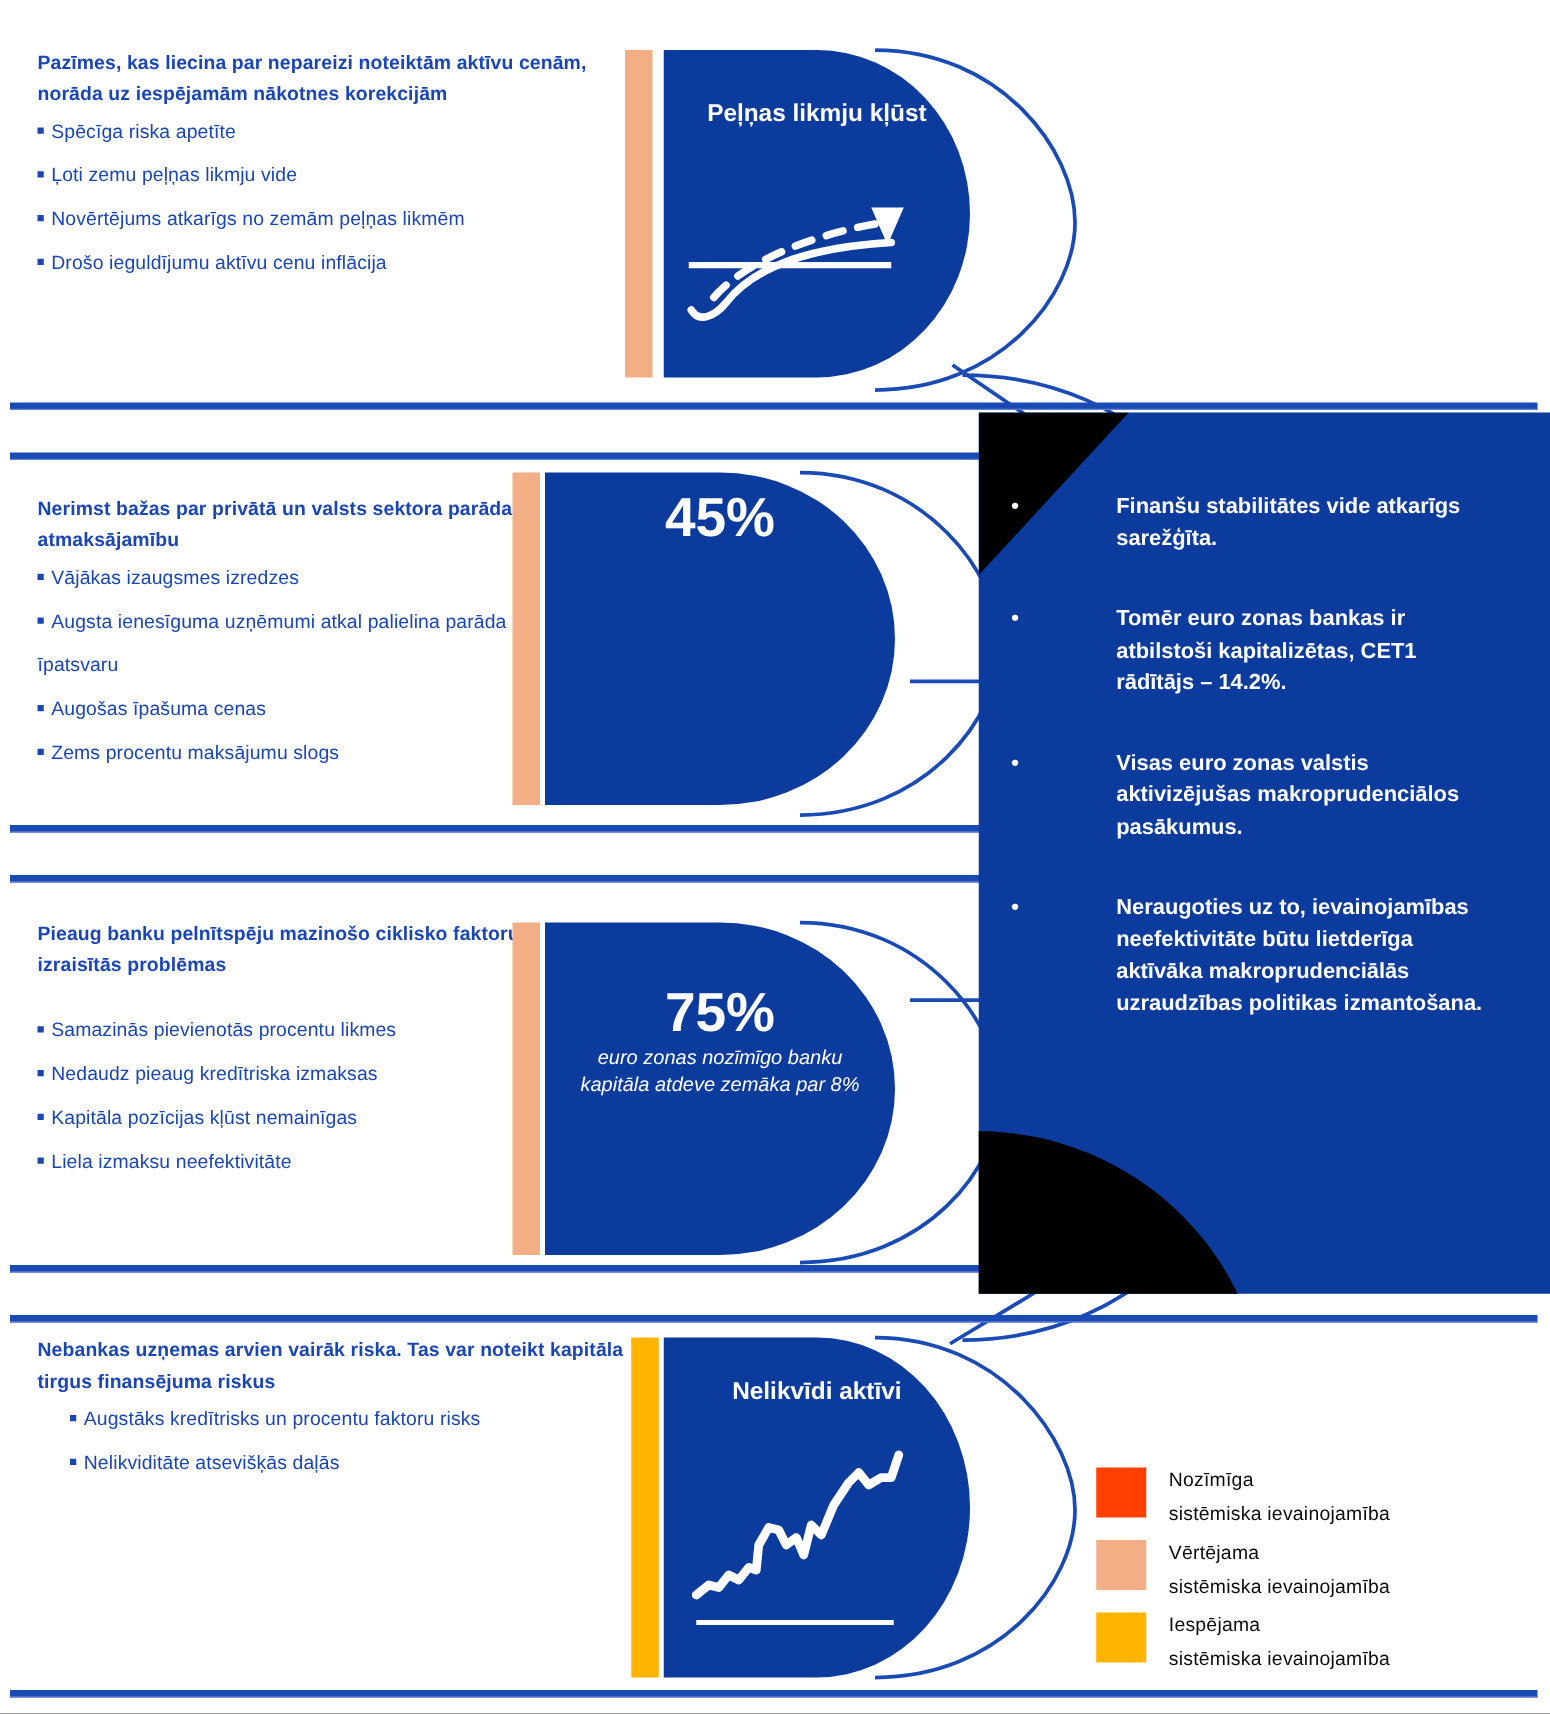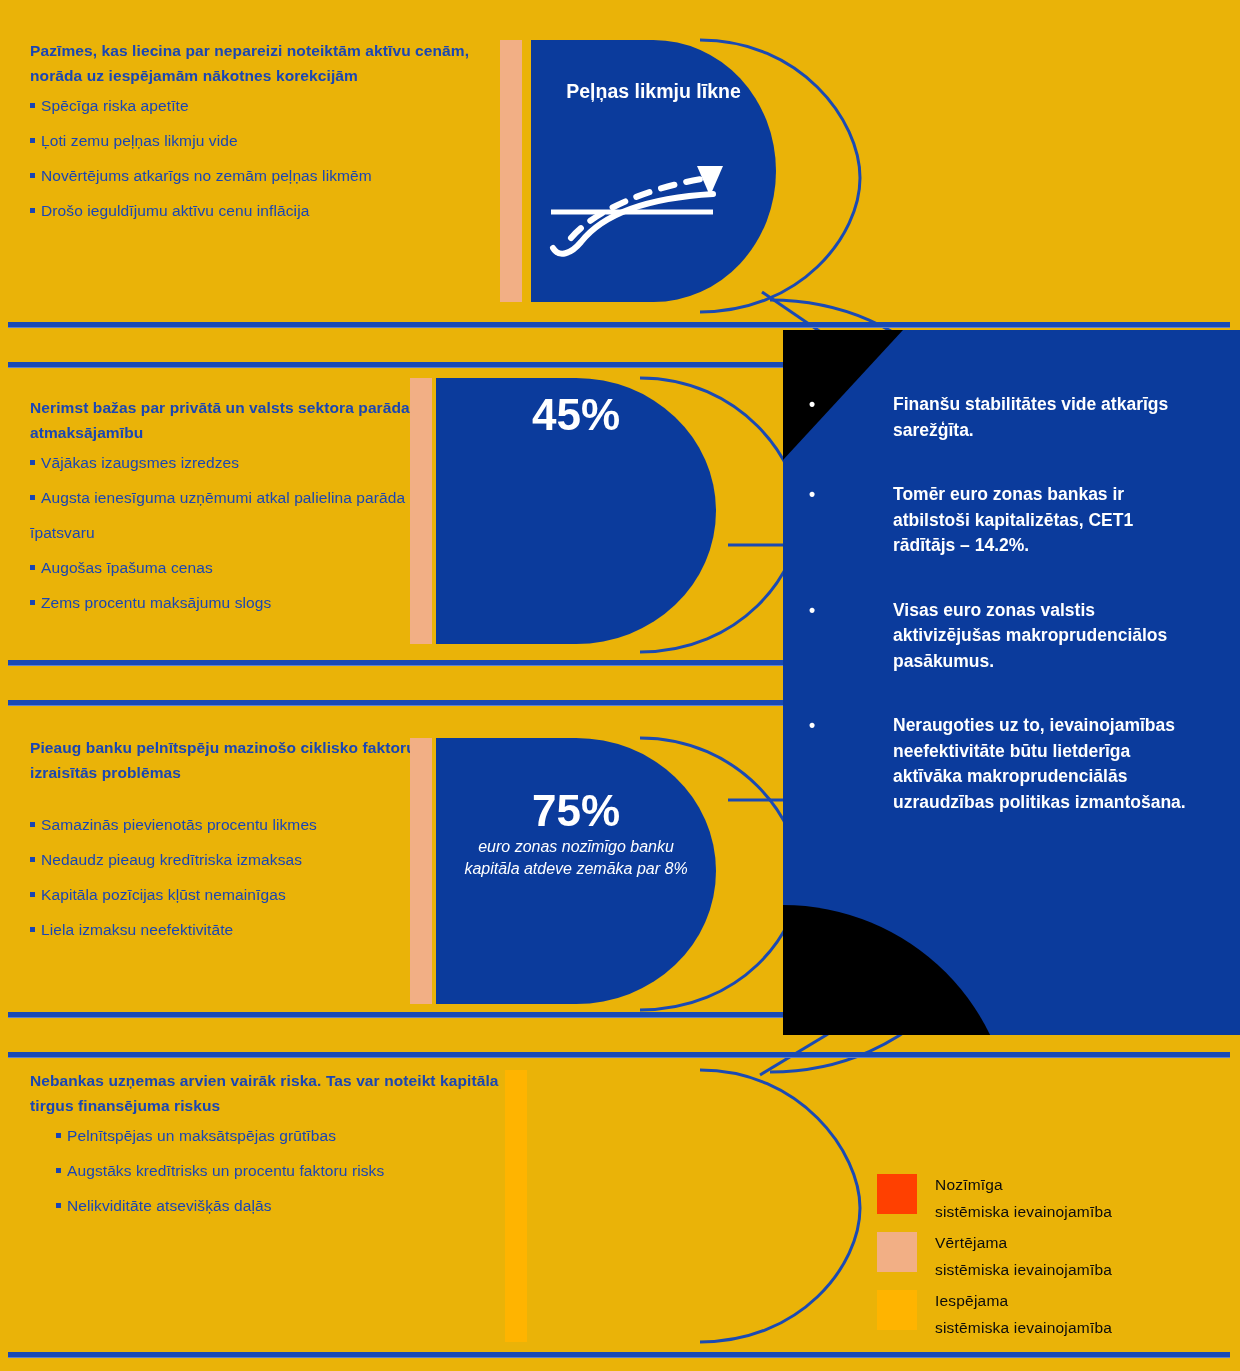--- a/index.html
+++ b/index.html
@@ -7,21 +7,21 @@
     padding: 0;
     background: #000000;
   }
   body {
     font-family: "Liberation Sans", sans-serif;
   }
   #canvas {
     position: relative;
     width: 1240px;
     height: 1371px;
-    background: #eab308;
+    background: #ffffff;
     overflow: hidden;
   }
 
   
   .left-block {
     position: absolute;
     color: #1A46B4;
   }
   .lb-title {
     font-weight: bold;
@@ -249,49 +249,55 @@
       <li><span class="sq"></span><span>Samazinās pievienotās procentu likmes</span></li>
       <li><span class="sq"></span><span>Nedaudz pieaug kredītriska izmaksas</span></li>
       <li><span class="sq"></span><span>Kapitāla pozīcijas kļūst nemainīgas</span></li>
       <li><span class="sq"></span><span>Liela izmaksu neefektivitāte</span></li>
     </ul>
   </div>
 
   <div class="left-block" style="left:30px; top:1068px; width:470px;">
     <div class="lb-title">Nebankas uzņemas arvien vairāk riska. Tas var noteikt kapitāla tirgus finansējuma riskus</div>
     <ul class="lb-list" style="padding-left:26px;">
-      <li><span class="sq"></span><span>Pelnītspējas un maksātspējas grūtības</span></li>
       <li><span class="sq"></span><span>Augstāks kredītrisks un procentu faktoru risks</span></li>
       <li><span class="sq"></span><span>Nelikviditāte atsevišķās daļās</span></li>
     </ul>
   </div>
 
   <div class="accent" style="left:500px; top:40px; width:22px; height:262px; background:#F2AF85;"></div>
   <div class="dcard round" style="left:531px; top:40px; width:245px; height:262px;">
-    <div class="card-title" style="padding-top:38px;">Peļņas likmju līkne</div>
+    <div class="card-title" style="padding-top:38px;">Peļņas likmju kļūst</div>
     <svg width="200" height="110" viewBox="0 0 200 110" style="position:absolute;left:14px;top:110px;">
       <line x1="6" y1="62" x2="168" y2="62" stroke="#FFFFFF" stroke-width="5"></line>
       <path d="M 8 98 C 14 108 26 104 36 92 C 58 64 100 48 168 44" fill="none" stroke="#FFFFFF" stroke-width="6" stroke-linecap="round"></path>
       <path d="M 26 88 C 48 62 100 38 162 28" fill="none" stroke="#FFFFFF" stroke-width="6" stroke-linecap="round" stroke-dasharray="14 12"></path>
       <polygon points="152,16 178,16 165,46" fill="#FFFFFF"></polygon>
     </svg>
   </div>
 
   <div class="accent" style="left:410px; top:378px; width:22px; height:266px; background:#F2AF85;"></div>
   <div class="dcard round" style="left:436px; top:378px; width:280px; height:266px; padding:12px 26px 0 26px;">
     <div class="big-num">45%</div>
   </div>
 
   <div class="accent" style="left:410px; top:738px; width:22px; height:266px; background:#F2AF85;"></div>
   <div class="dcard round" style="left:436px; top:738px; width:280px; height:266px; padding:48px 24px 0 24px;">
     <div class="big-num">75%</div>
     <div class="card-sub" style="margin-top:0;font-style:italic;">euro zonas nozīmīgo banku kapitāla atdeve zemāka par 8%</div>
   </div>
 
   <div class="accent" style="left:505px; top:1070px; width:22px; height:272px; background:#FFB400;"></div>
+  <div class="dcard round" style="left:531px; top:1070px; width:245px; height:272px;">
+    <div class="card-title" style="padding-top:30px;">Nelikvīdi aktīvi</div>
+    <svg width="200" height="160" viewBox="0 0 200 160" style="position:absolute;left:18px;top:78px;">
+      <path d="M 8 128 L 18 120 L 26 122 L 34 112 L 42 116 L 50 106 L 56 108 L 58 88 L 66 74 L 74 76 L 80 88 L 88 82 L 94 96 L 100 72 L 108 80 L 118 56 L 130 38 L 138 30 L 146 40 L 156 34 L 164 34 L 170 16" fill="none" stroke="#FFFFFF" stroke-width="7" stroke-linecap="round" stroke-linejoin="round"></path>
+      <line x1="8" y1="150" x2="166" y2="150" stroke="#FFFFFF" stroke-width="4"></line>
+    </svg>
+  </div>
 
   <div id="right-panel">
     <div class="cut-tl"></div>
     <div class="cut-bl"></div>
     <ul id="panel-list">
       <li><span class="bullet">•</span><span>Finanšu stabilitātes vide atkarīgs sarežģīta.</span></li>
       <li><span class="bullet">•</span><span>Tomēr euro zonas bankas ir atbilstoši kapitalizētas, CET1 rādītājs – 14.2%.</span></li>
       <li><span class="bullet">•</span><span>Visas euro zonas valstis aktivizējušas makroprudenciālos pasākumus.</span></li>
       <li><span class="bullet">•</span><span>Neraugoties uz to, ievainojamības neefektivitāte būtu lietderīga aktīvāka makroprudenciālās uzraudzības politikas izmantošana.</span></li>
     </ul>

